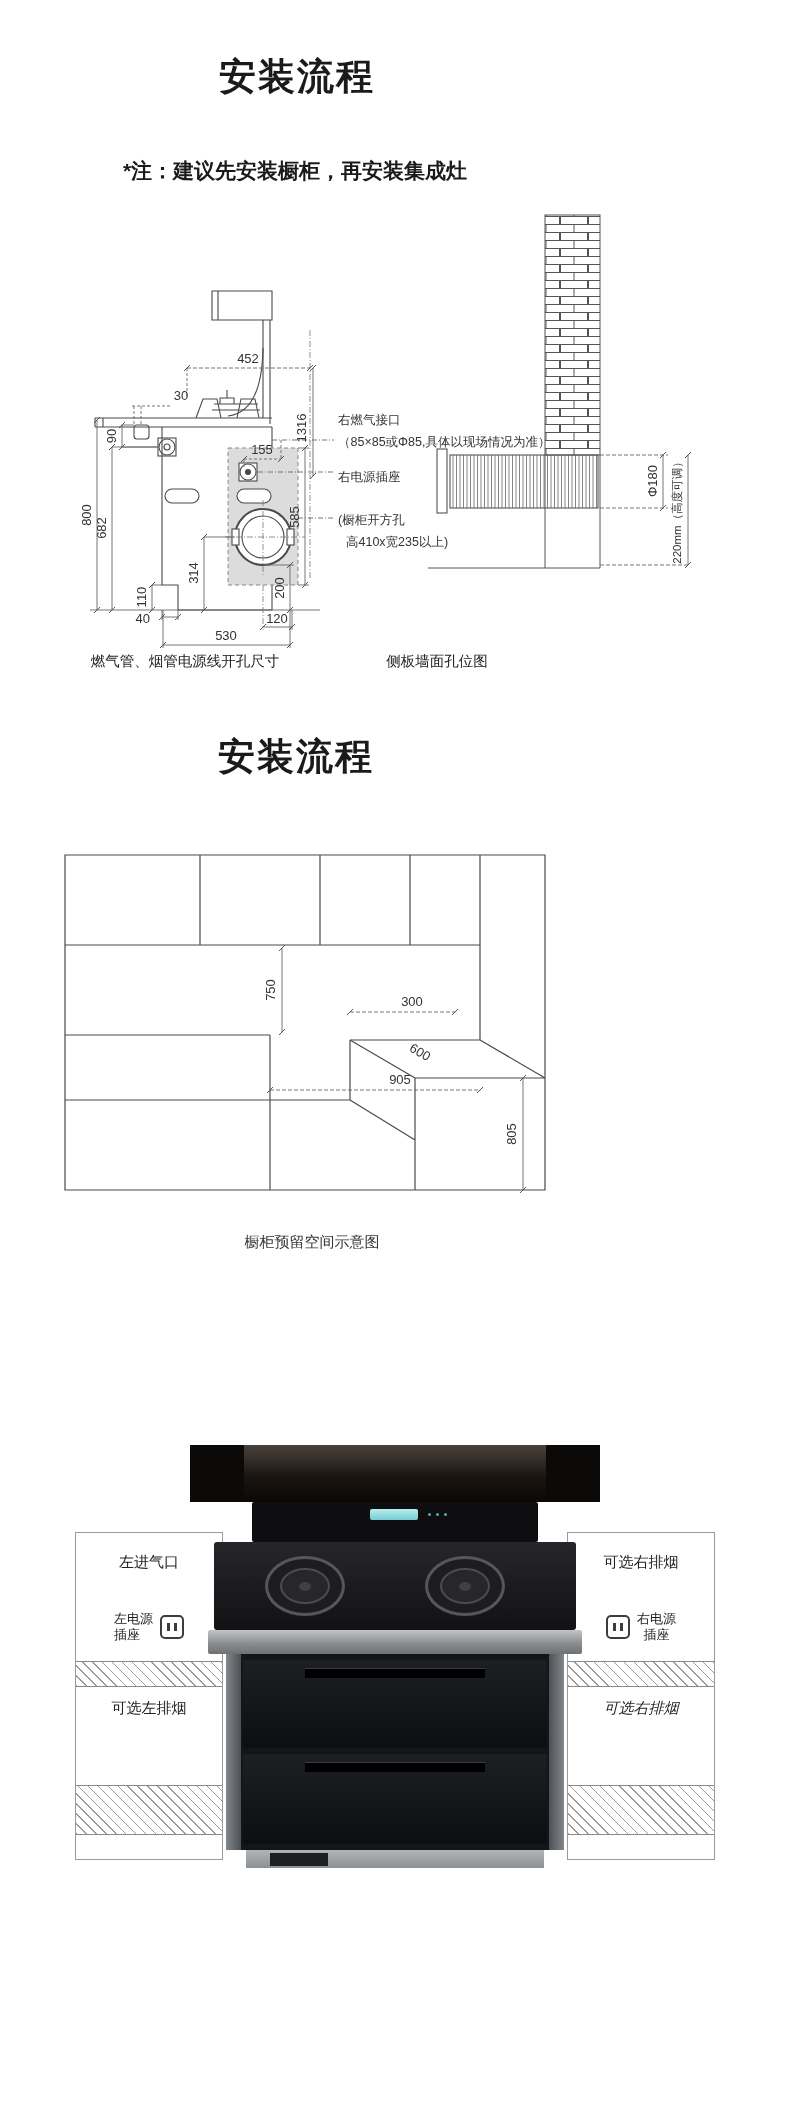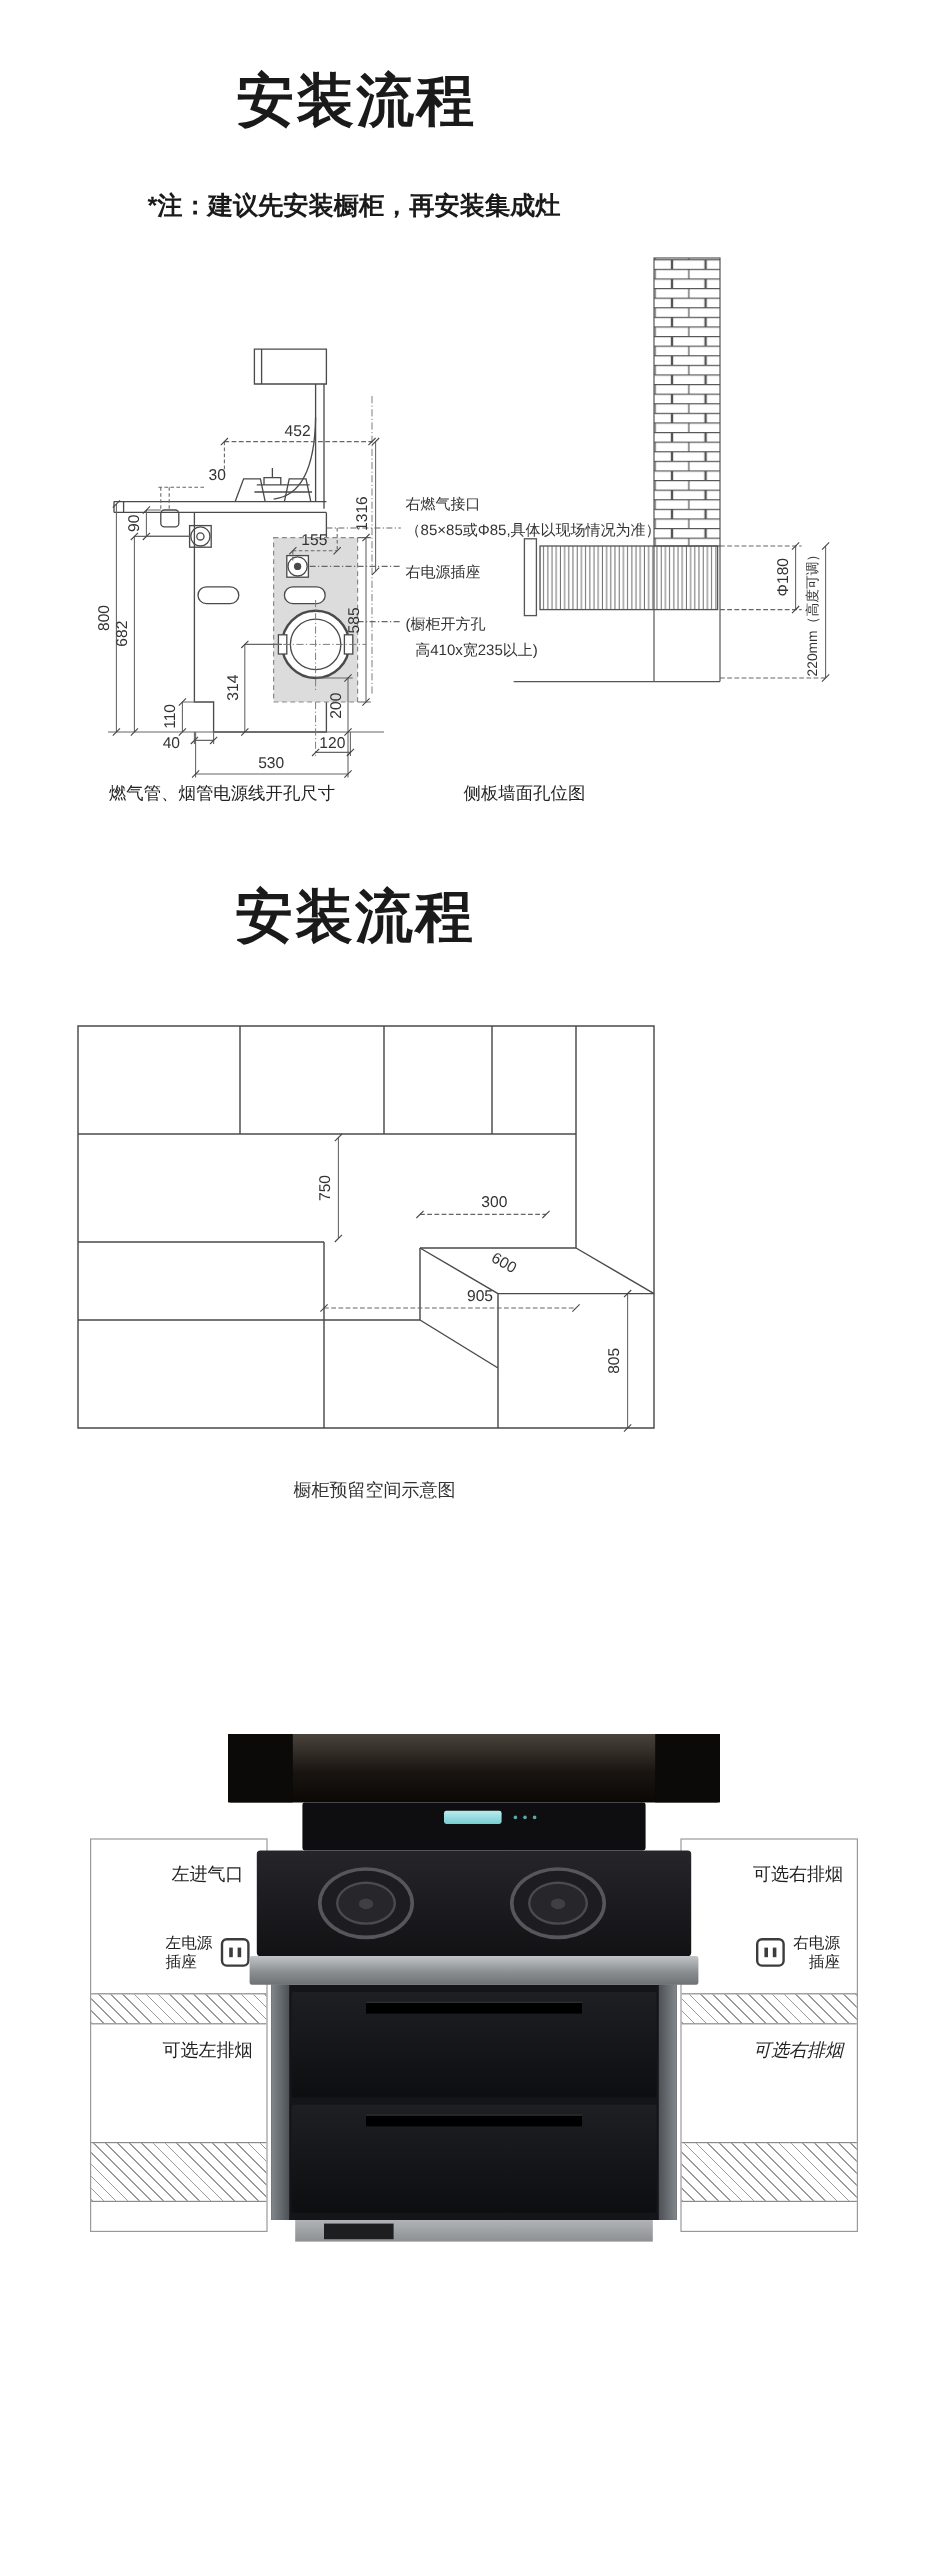--- a/index.html
+++ b/index.html
@@ -1,28 +1,28 @@
 <!DOCTYPE html>
 <html><head>
 <meta charset="utf-8">
 <style>
   html,body{margin:0;padding:0;background:#fff;}
   #page{position:relative;width:790px;height:2126px;background:#fff;overflow:hidden;
         font-family:"Liberation Sans","DejaVu Sans",sans-serif;color:#222;}
   .abs{position:absolute;}
-  .sec-title{position:absolute;transform:translateX(-50%);font-size:48px;font-weight:bold;
+  .sec-title{position:absolute;transform:translateX(-50%);font-size:37px;font-weight:bold;
              color:#1a1a1a;letter-spacing:2px;white-space:nowrap;}
   .note{position:absolute;transform:translateX(-50%);font-size:21px;font-weight:bold;
         color:#1a1a1a;white-space:nowrap;}
   svg text{font-family:"Liberation Sans","DejaVu Sans",sans-serif;fill:#333;}
   .dimtxt{font-size:13px;}
   .anntxt{font-size:12.5px;}
   .cap{font-size:14.5px;fill:#222;}
   
-  .card{position:absolute;width:148px;height:328px;background:#fff;border:1px solid #9a9a9a;box-sizing:border-box;padding-left:24px;}
+  .card{position:absolute;width:148px;height:328px;background:#fff;border:1px solid #9a9a9a;box-sizing:border-box;}
   .card .lbl{position:absolute;width:100%;text-align:center;font-size:15px;color:#222;white-space:nowrap;}
   .hatch{position:absolute;left:0;width:100%;box-sizing:border-box;border-top:1px solid #8a8a8a;border-bottom:1px solid #8a8a8a;
          background:repeating-linear-gradient(45deg,#9a9a9a 0 1px,transparent 1px 7px);}
   .power-row{position:absolute;width:100%;display:flex;justify-content:center;align-items:center;gap:7px;}
   .ptxt{font-size:13px;line-height:16px;color:#222;}
   .socket{width:24px;height:24px;border:2px solid #3c3c3c;border-radius:5px;position:relative;box-sizing:border-box;flex:none;}
   .socket i{position:absolute;top:6px;width:3px;height:8px;background:#3c3c3c;}
   .socket i.a{left:5px;}  .socket i.b{right:5px;}
   .canopy{position:absolute;left:190px;top:1445px;width:410px;height:57px;border-radius:2px;
           background:linear-gradient(#4a433c,#1a1511 55%,#0a0806);}
@@ -206,21 +206,21 @@
     <div class="hatch" style="top:252px;height:50px;"></div>
   </div>
 
   <div class="card" style="left:567px;top:1532px;">
     <div class="lbl" style="top:20px;">可选右排烟</div>
     <div class="power-row" style="top:78px;">
       <div class="socket">
           <i class="a"></i>
           <i class="b"></i>
         </div>
-      <div class="ptxt" style="text-align:right;">
+      <div class="ptxt" style="text-align:center;">
         <div>右电源</div>
         <div>插座</div>
       </div>
     </div>
     <div class="hatch" style="top:128px;height:26px;"></div>
     <div class="lbl" style="top:166px;font-style:italic;">可选右排烟</div>
     <div class="hatch" style="top:252px;height:50px;"></div>
   </div>
 
   <div>

